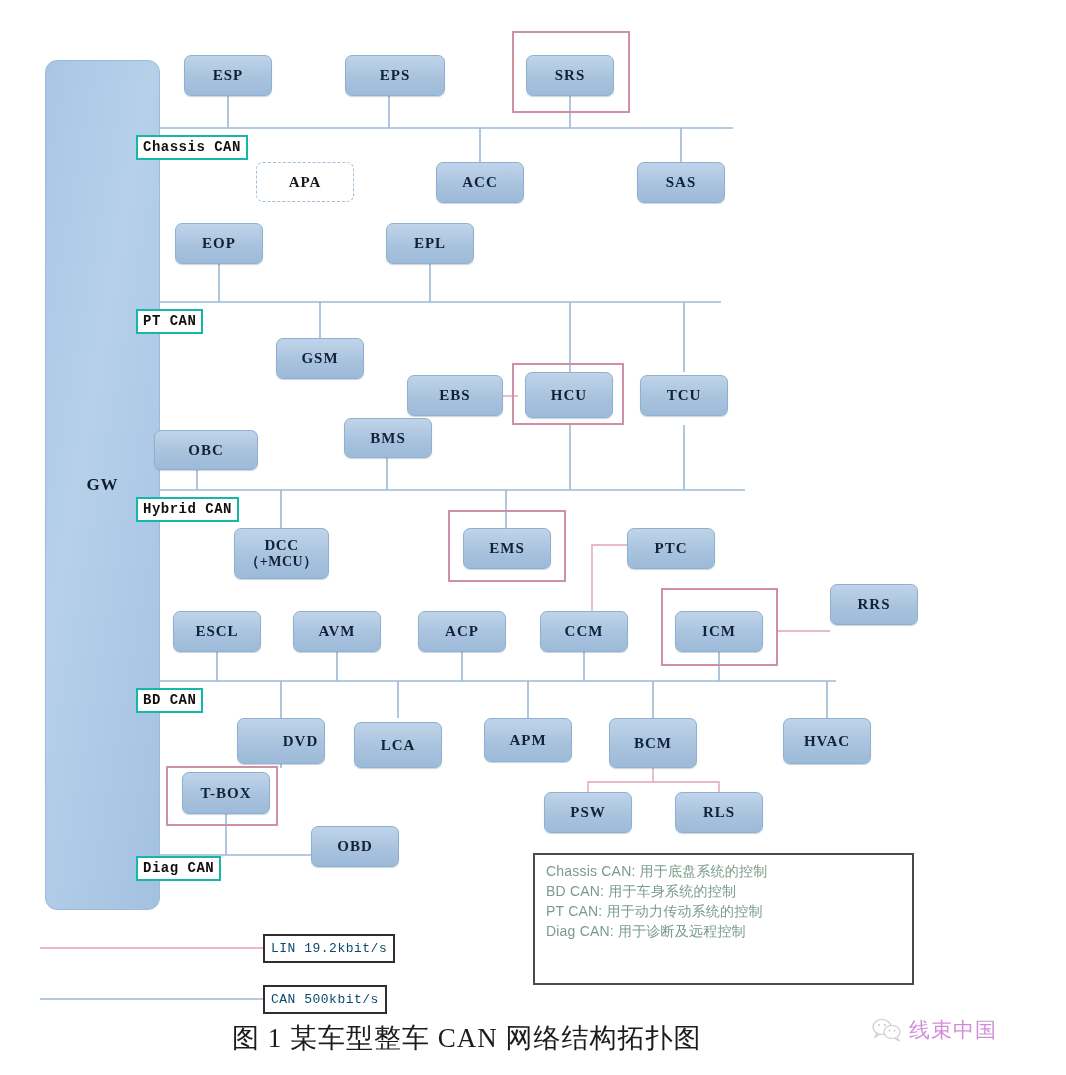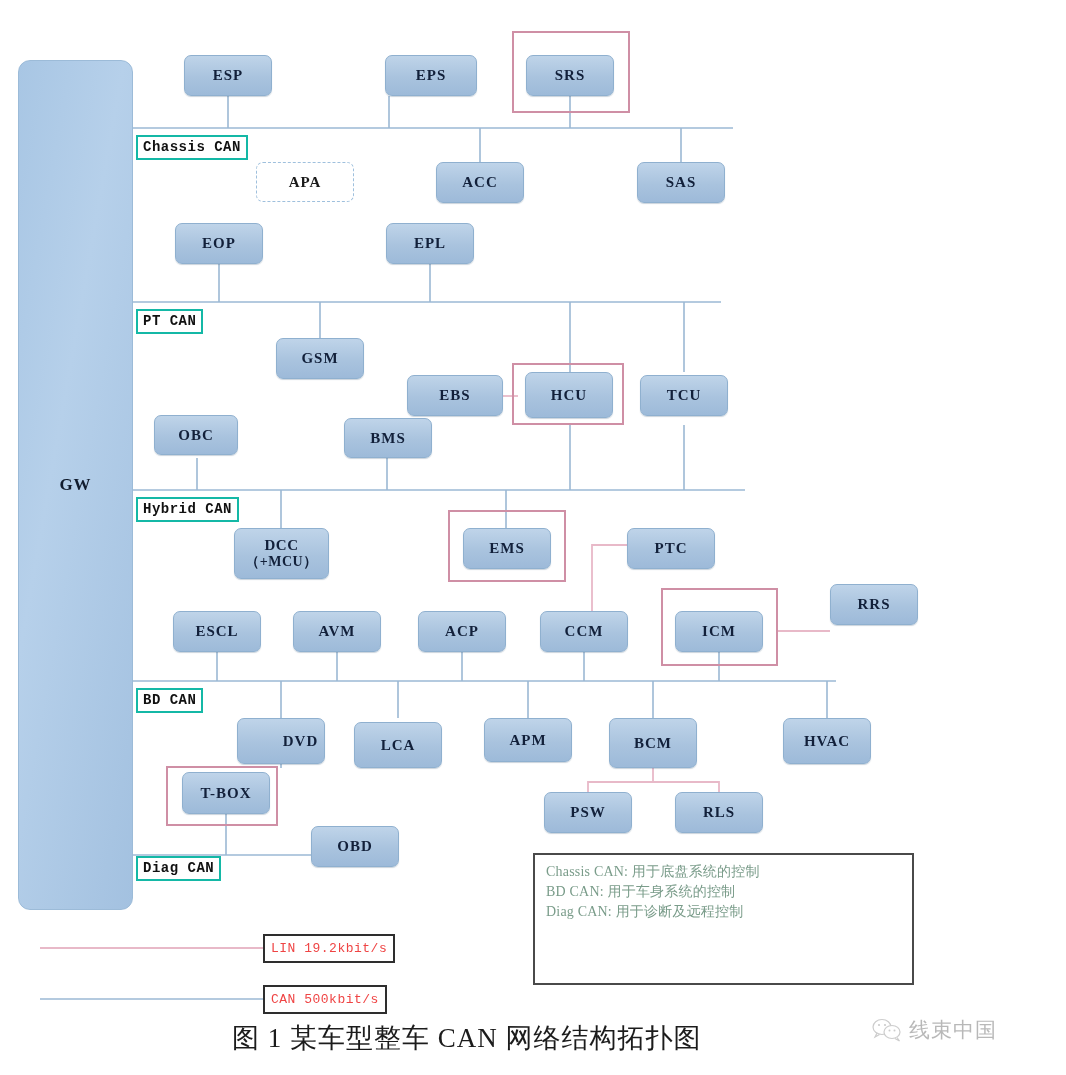--- a/index.html
+++ b/index.html
@@ -56,20 +56,21 @@
     background: linear-gradient(100deg, #a8c6e4 0%, #b6d0ea 40%, #a3c1e0 100%);
     display: flex;
     align-items: center;
     justify-content: center;
     font-family: "Liberation Serif", serif;
     font-weight: bold;
     font-size: 17px;
     color: #111c2e;
     letter-spacing: 1px;
     z-index: 5;
+    margin-left: 27px;
   }
   .bus-label {
     position: absolute;
     box-sizing: border-box;
     background: #ffffff;
     border: 2px solid #14b8a6;
     font-family: "Liberation Mono", monospace;
     font-weight: bold;
     font-size: 14px;
     color: #111111;
@@ -88,31 +89,31 @@
     font-family: "Liberation Mono", monospace;
     font-size: 13px;
     color: #111111;
     display: flex;
     align-items: center;
     padding: 2px 6px 3px 6px;
     letter-spacing: 0.5px;
     z-index: 9;
     white-space: nowrap;
   }
-  .legend-box.dim { color: #ef4444; }
+  .legend-box.dim { color: #0c4a6e; }
   .desc-box {
     position: absolute;
     box-sizing: border-box;
     background: #ffffff;
     border: 2px solid #4a4a4a;
     padding: 7px 10px 8px 11px;
     z-index: 9;
   }
   .desc-line {
-    font-family: Liberation Serif, serif;
+    font-family: Liberation Sans, sans-serif;
     font-size: 14px;
     color: #7a9c8a;
     line-height: 1.42;
     white-space: nowrap;
     letter-spacing: 0.2px;
   }
   .caption {
     position: absolute;
     font-family: "Liberation Serif", serif;
     font-size: 27px;
@@ -124,21 +125,21 @@
     position: absolute;
     display: flex;
     align-items: center;
     gap: 7px;
     opacity: 0.5;
     z-index: 10;
   }
   .watermark-text {
     font-family: "DejaVu Sans", sans-serif;
     font-size: 21px;
-    color: #737373;
+    color: #a21caf;
     letter-spacing: 1px;
   }
   .hl {
     position: absolute;
     box-sizing: border-box;
     border: 2px solid #cf8fa5;
     background: transparent;
     z-index: 4;
   }
 </style>
@@ -208,21 +209,21 @@
 
   <div class="hl" style="left:512px; top:31px;  width:118px; height:82px;"></div>
   <div class="hl" style="left:512px; top:363px; width:112px; height:62px;"></div>
   <div class="hl" style="left:448px; top:510px; width:118px; height:72px;"></div>
   <div class="hl" style="left:661px; top:588px; width:117px; height:78px;"></div>
   <div class="hl" style="left:166px; top:766px; width:112px; height:60px;"></div>
 
   <div class="node" style="left:184px; top:55px; width:88px; height:41px;">
     <span>ESP</span>
   </div>
-  <div class="node" style="left:345px; top:55px; width:92px; height:41px;margin-left:40px;">
+  <div class="node" style="left:345px; top:55px; width:100px; height:41px;">
     <span>EPS</span>
   </div>
   <div class="node" style="left:526px; top:55px; width:88px; height:41px;">
     <span>SRS</span>
   </div>
   <div class="node dashed" style="left:256px; top:162px; width:98px; height:40px;">
     <span>APA</span>
   </div>
   <div class="node" style="left:436px; top:162px; width:88px; height:41px;">
     <span>ACC</span>
@@ -243,21 +244,21 @@
   <div class="node" style="left:407px; top:375px; width:96px; height:41px;">
     <span>EBS</span>
   </div>
   <div class="node" style="left:525px; top:372px; width:88px; height:46px;">
     <span>HCU</span>
   </div>
   <div class="node" style="left:640px; top:375px; width:88px; height:41px;">
     <span>TCU</span>
   </div>
 
-  <div class="node" style="left:154px; top:415px; width:84px; height:40px;">
+  <div class="node" style="left:154px; top:430px; width:104px; height:40px;">
     <span>OBC</span>
   </div>
   <div class="node" style="left:344px; top:418px; width:88px; height:40px;">
     <span>BMS</span>
   </div>
   <div class="node two-line" style="left:234px; top:528px; width:95px; height:51px;">
     <span>DCC</span>
     <span style="font-size:14px;">（+MCU）</span>
   </div>
   <div class="node" style="left:463px; top:528px; width:88px; height:41px;">
@@ -335,20 +336,21 @@
   <div class="legend-box dim" style="left:263px; top:934px; height:29px;">
     <span>LIN  19.2kbit/s</span>
   </div>
   <div class="legend-box dim" style="left:263px; top:985px; height:29px;">
     <span>CAN 500kbit/s</span>
   </div>
 
   <div class="desc-box" style="left:533px; top:853px; width:381px; height:132px;">
     <div class="desc-line">Chassis CAN: 用于底盘系统的控制</div>
     <div class="desc-line">BD CAN: 用于车身系统的控制</div>
+    <div class="desc-line">PT CAN: 用于动力传动系统的控制</div>
     <div class="desc-line">Diag CAN: 用于诊断及远程控制</div>
   </div>
 
   <div class="caption" style="left:232px; top:1020px;">图 1 某车型整车 CAN 网络结构拓扑图</div>
 
   <div class="watermark" style="left:872px; top:1016px;">
     <svg width="30" height="24" viewBox="0 0 30 24">
       <ellipse cx="10" cy="9" rx="9" ry="7.5" fill="none" stroke="#9a9a9a" stroke-width="1.2"></ellipse>
       <path d="M 5 15 L 3 19 L 7.5 16.5" fill="none" stroke="#9a9a9a" stroke-width="1.2"></path>
       <circle cx="7" cy="7" r="1.1" fill="#9a9a9a"></circle>

